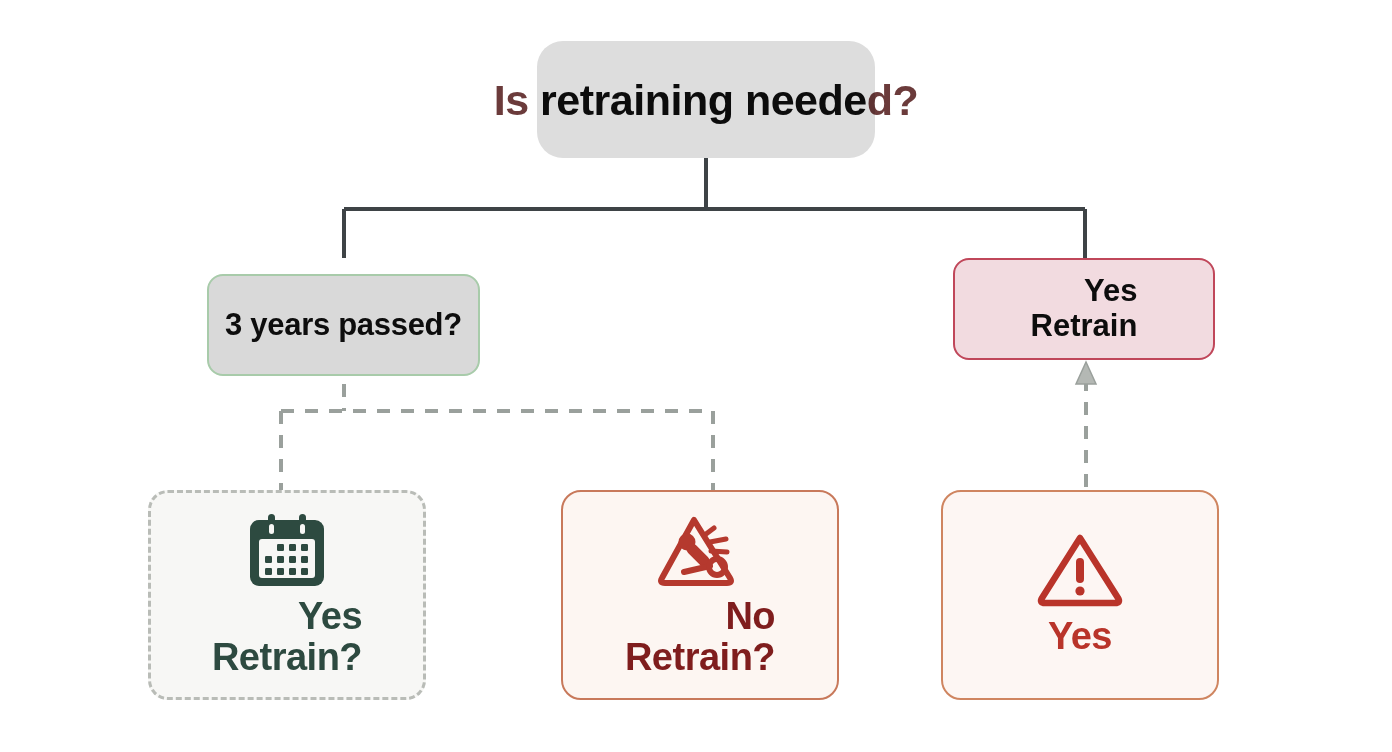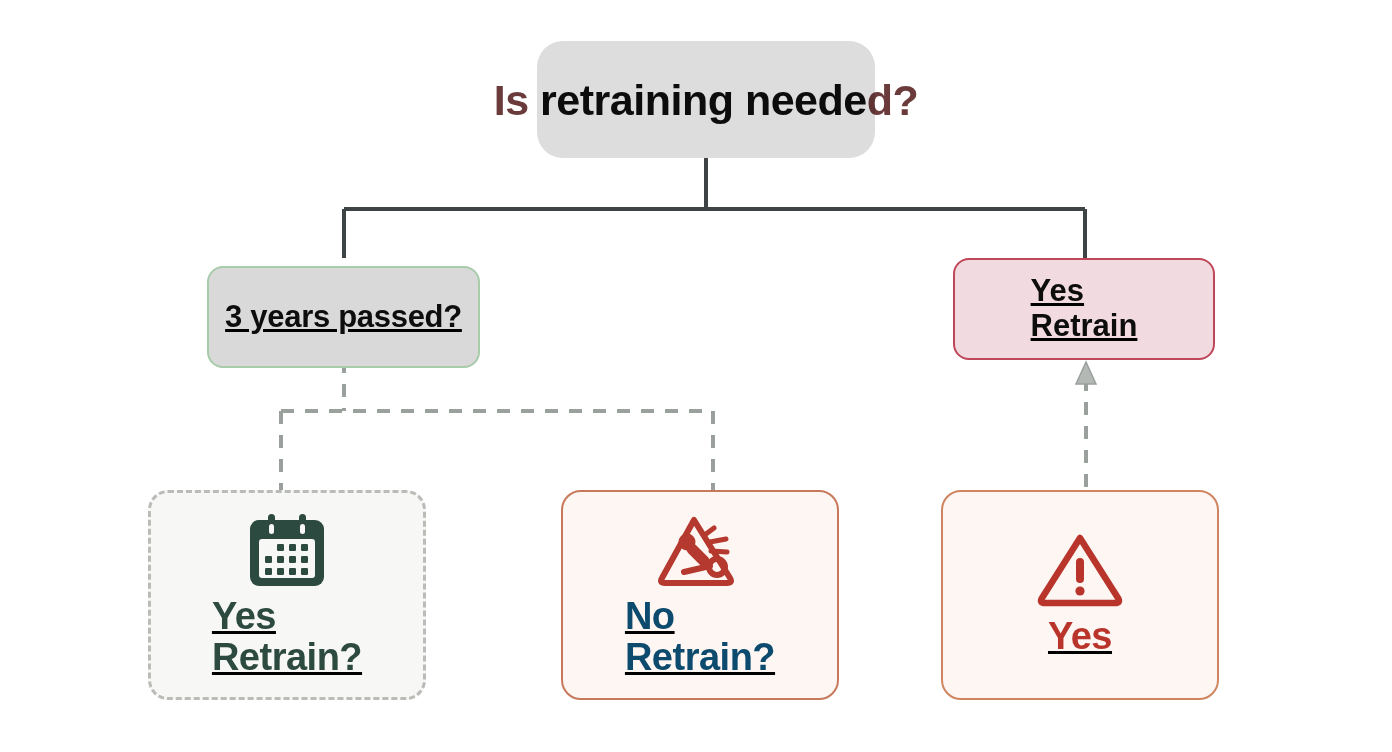--- a/index.html
+++ b/index.html
@@ -25,22 +25,21 @@
     pointer-events: none;
   }
 
   .node {
     position: absolute;
     box-sizing: border-box;
     display: flex;
     flex-direction: column;
     align-items: center;
     justify-content: center;
-    text-align: left;
-    text-decoration: underline;
+    text-align: right;
   }
 
   
   #node-root {
     left: 537px; top: 41px;
     width: 338px; height: 117px;
     background: #dddddd;
     border-radius: 26px;
   }
   #node-root .node-label {
@@ -54,21 +53,21 @@
     color: #6b3b3b;
     mix-blend-mode: multiply;
     letter-spacing: -0.5px;
   }
   #node-root .node-label .inbox {
     color: #0d0d0d;
   }
 
   
   #node-years {
-    left: 207px; top: 266px;
+    left: 207px; top: 274px;
     width: 273px; height: 102px;
     background: #d9d9d9;
     border: 2px solid #a8cbaa;
     border-radius: 16px;
   }
   #node-years .node-label {
     font-size: 31px;
     font-weight: bold;
     color: #0d0d0d;
     white-space: nowrap;
@@ -116,21 +115,21 @@
     display: block;
     margin-bottom: 6px;
   }
   .card .node-label {
     font-size: 38px;
     font-weight: bold;
     line-height: 1.08;
     letter-spacing: -0.5px;
   }
   #node-yes-retrain-q .node-label { color: #2d4a40; }
-  #node-no-retrain-q .node-label  { color: #0c4a6e; }
+  #node-no-retrain-q .node-label  { color: #7f1d1d; }
   #node-yes-unsafe .node-label    { color: #b9342a; }
 </style>
 </head>
 <body>
 
 <div id="canvas">
 
   <svg id="edge-layer" viewBox="0 0 1392 752" width="1392" height="752">
 
     <path d="M 706 158 L 706 209" stroke="#3e4346" stroke-width="4" fill="none"></path>

